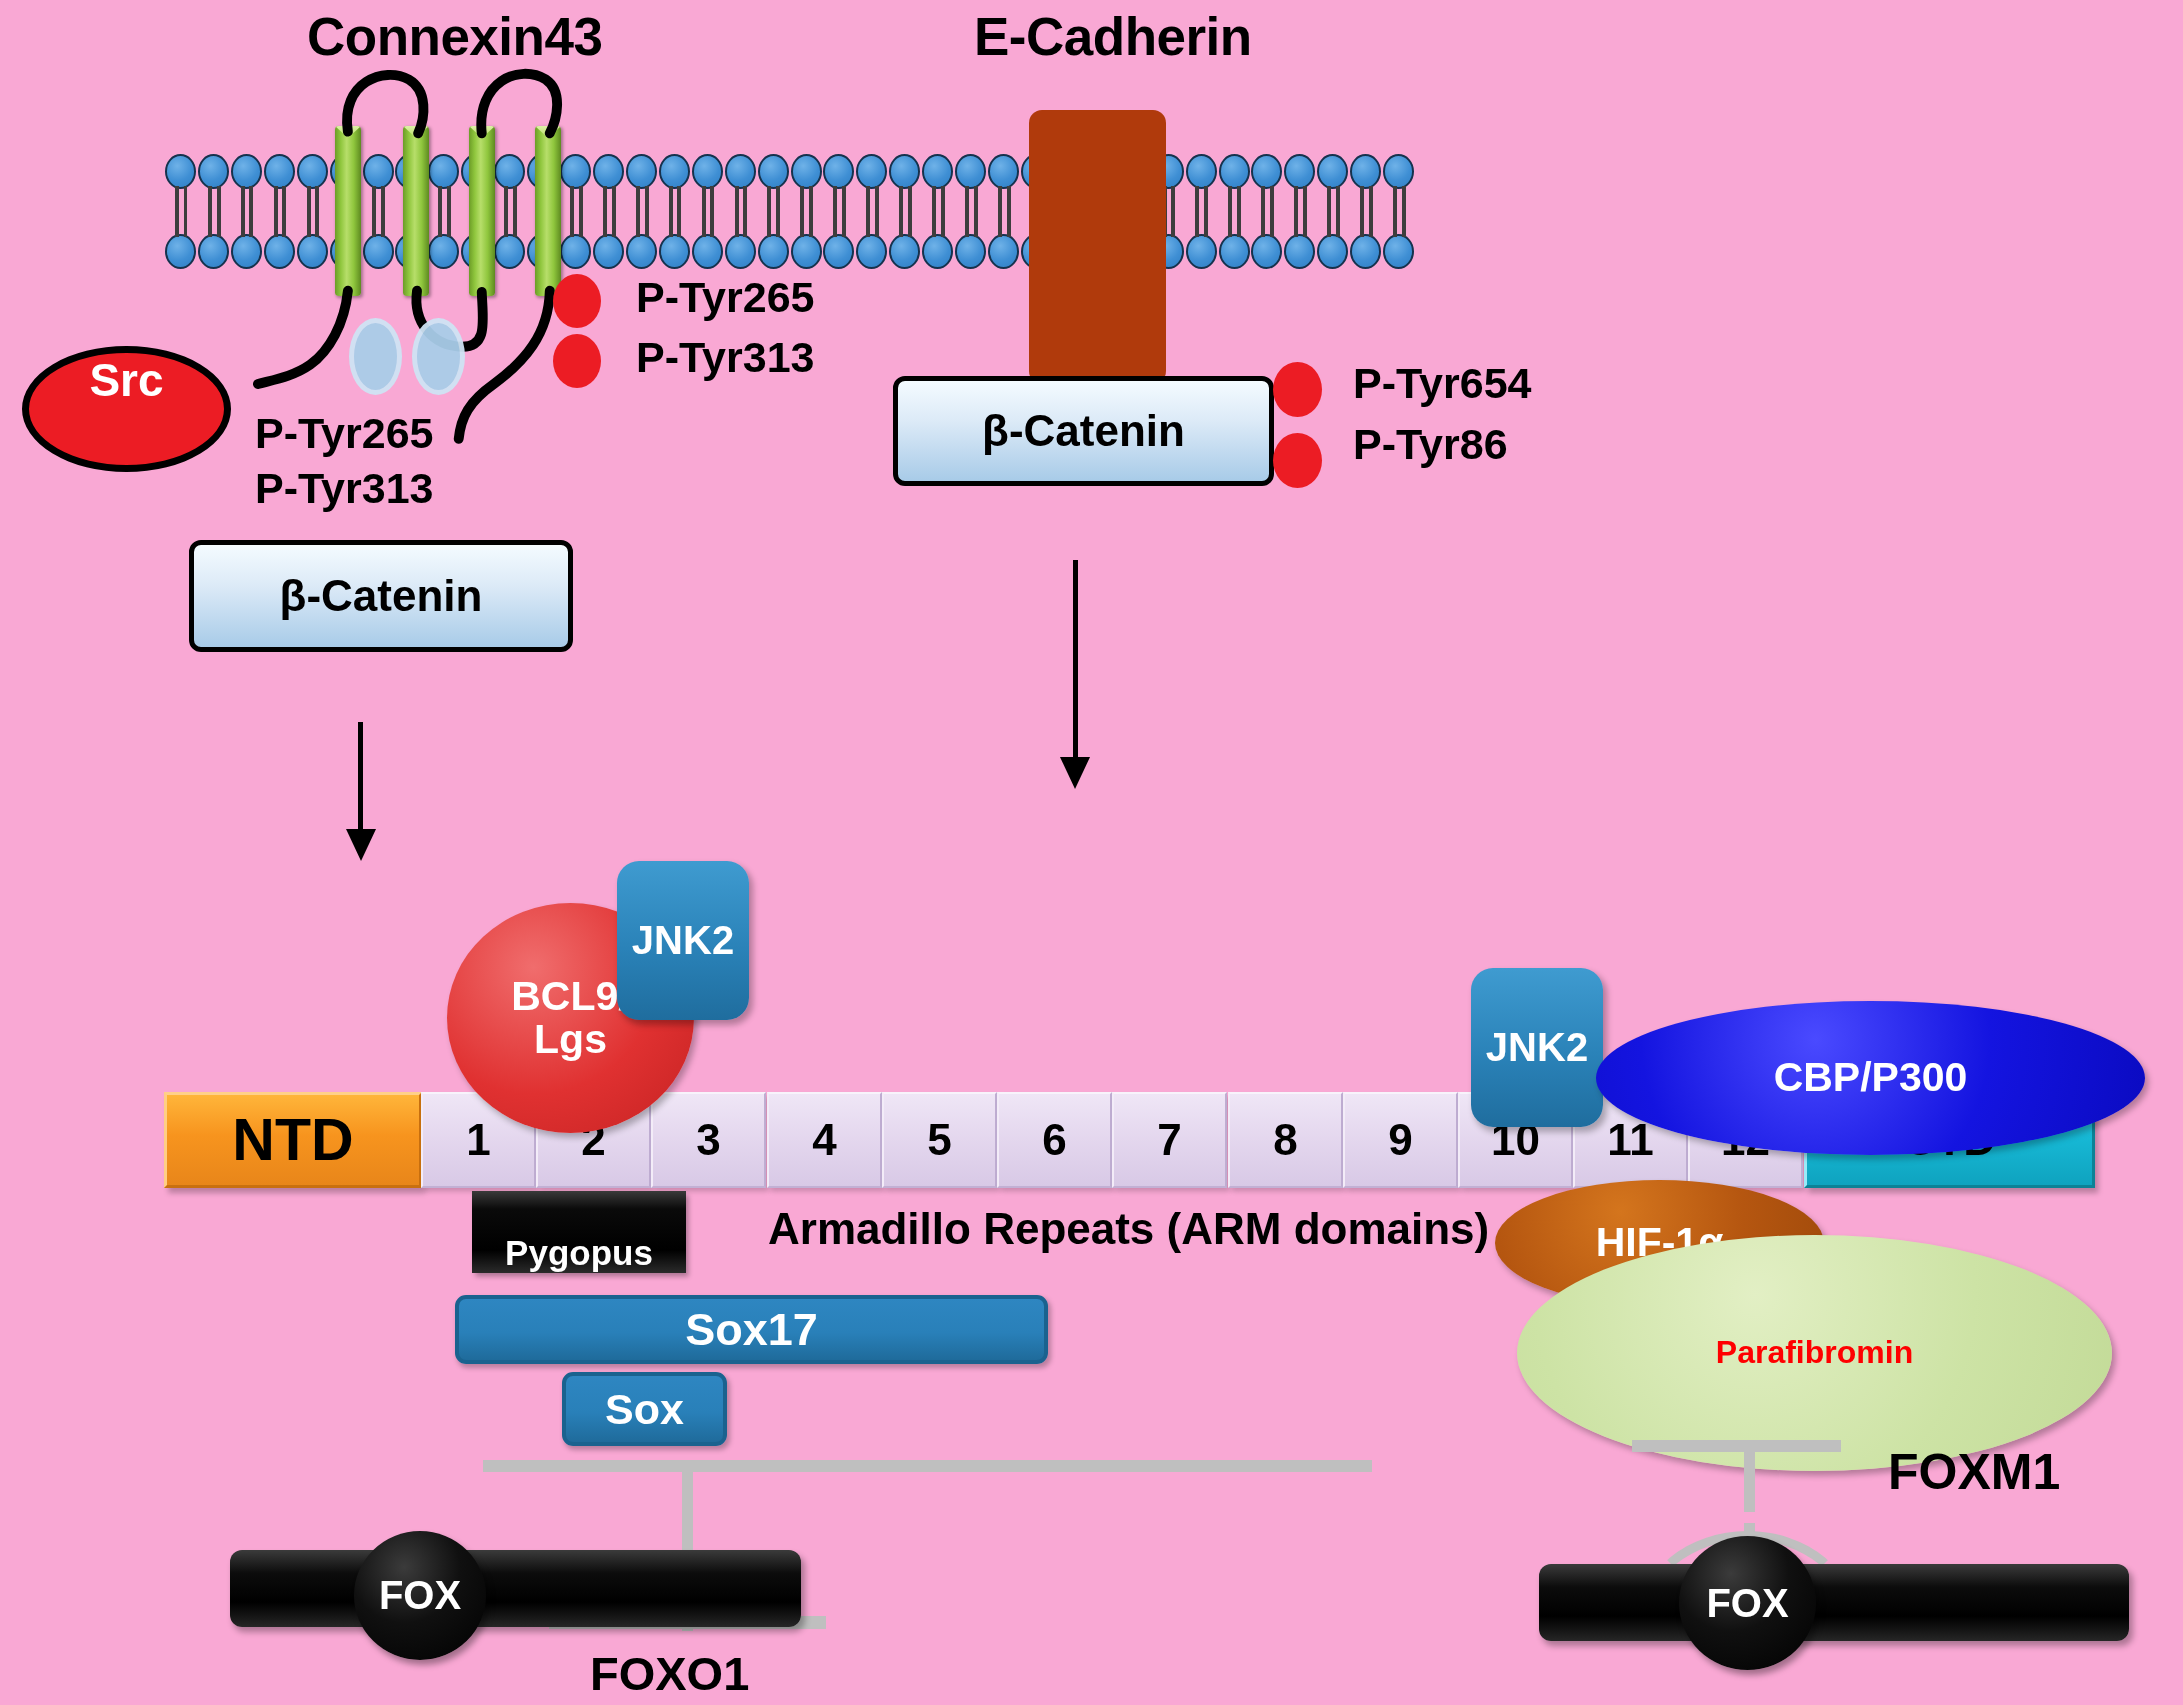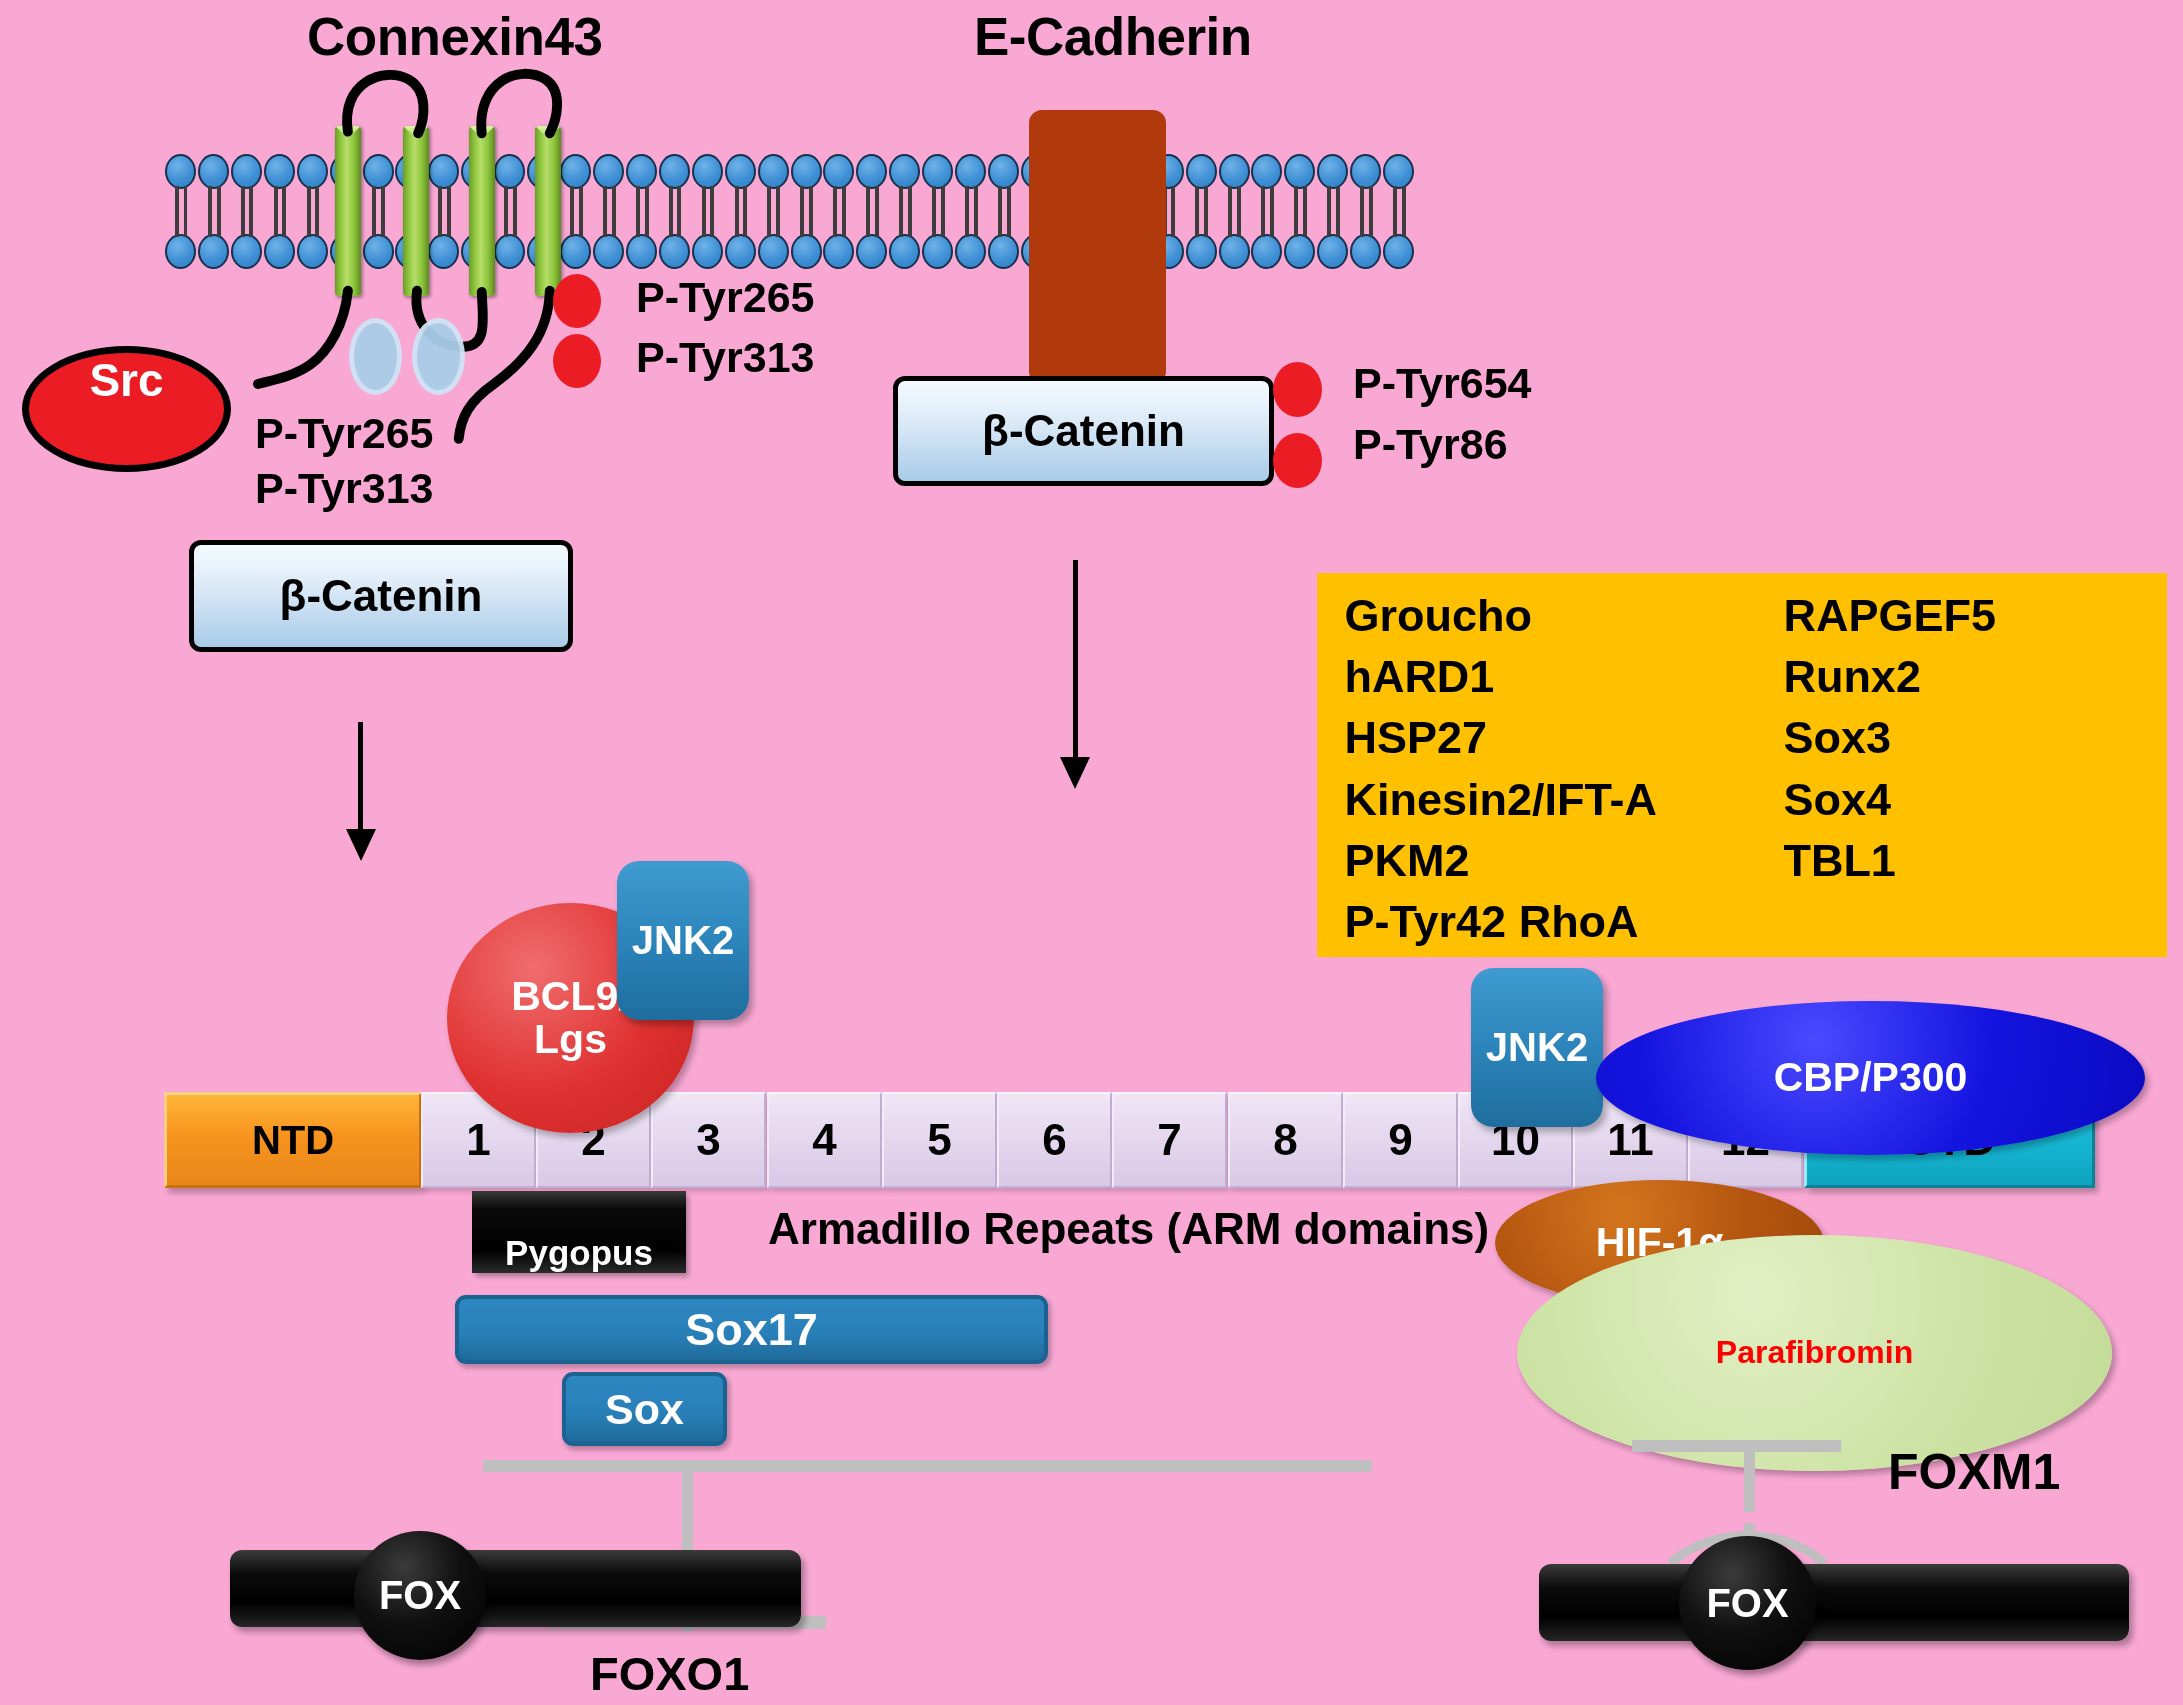--- a/index.html
+++ b/index.html
@@ -524,39 +524,22 @@
 
   <div class="abs label-txt" style="left:1353px; top:359px; font-size:43px;">P-Tyr654</div>
   <div class="abs label-txt" style="left:1353px; top:420px; font-size:43px;">P-Tyr86</div>
 
   <div class="arrow-line abs" style="left:358px; top:722px; height:112px;"></div>
   <div class="arrow-head abs" style="left:346px; top:829px;"></div>
 
   <div class="arrow-line abs" style="left:1073px; top:560px; height:203px;"></div>
   <div class="arrow-head abs" style="left:1060px; top:757px;"></div>
 
-  <div class="partner-box abs" style="left:1317px; top:573px; width:850px; height:384px;">
-    <div class="partner-col" style="margin-left:27.4px; margin-top:12px; width:439px;">
-      <div class="partner-item" style="font-size:45px; line-height:1.36;">Groucho</div>
-      <div class="partner-item" style="font-size:45px; line-height:1.36;">hARD1</div>
-      <div class="partner-item" style="font-size:45px; line-height:1.36;">HSP27</div>
-      <div class="partner-item" style="font-size:45px; line-height:1.36;">Kinesin2/IFT-A</div>
-      <div class="partner-item" style="font-size:45px; line-height:1.36;">PKM2</div>
-      <div class="partner-item" style="font-size:45px; line-height:1.36;">P-Tyr42 RhoA</div>
-    </div>
-    <div class="partner-col" style="margin-top:12px;">
-      <div class="partner-item" style="font-size:45px; line-height:1.36;">RAPGEF5</div>
-      <div class="partner-item" style="font-size:45px; line-height:1.36;">Runx2</div>
-      <div class="partner-item" style="font-size:45px; line-height:1.36;">Sox3</div>
-      <div class="partner-item" style="font-size:45px; line-height:1.36;">Sox4</div>
-      <div class="partner-item" style="font-size:45px; line-height:1.36;">TBL1</div>
-    </div>
-  </div>
-
-  <div class="dom-ntd abs" style="left:164px; top:1092px; width:258px; height:96px; font-size:40px;">
+
+  <div class="dom-ntd abs" style="left:164px; top:1092px; width:258px; height:96px; font-size:59px;">
     <span>NTD</span>
   </div>
 
   <div class="abs" id="arm-container" style="left:421px; top:1092px; width:1383px; height:96px;">
       <div class="arm-cell" style="left: 0px; top: 0px; width: 115px; height: 96px; font-size: 44px;">
         <span>1</span>
       </div>
       <div class="arm-cell" style="left: 115px; top: 0px; width: 115px; height: 96px; font-size: 44px;">
         <span>2</span>
       </div>

